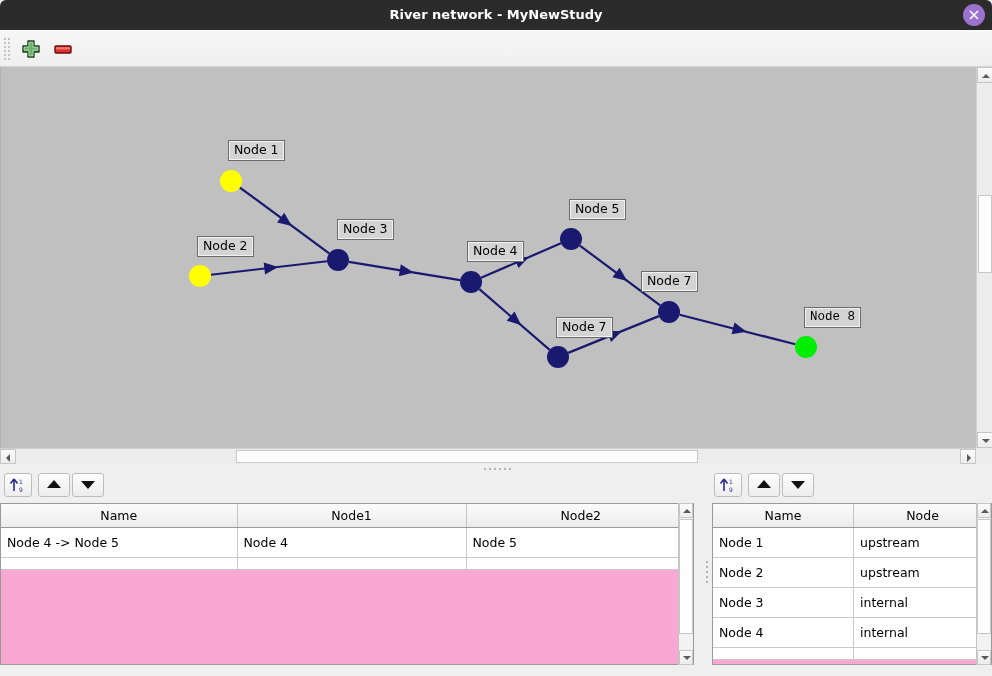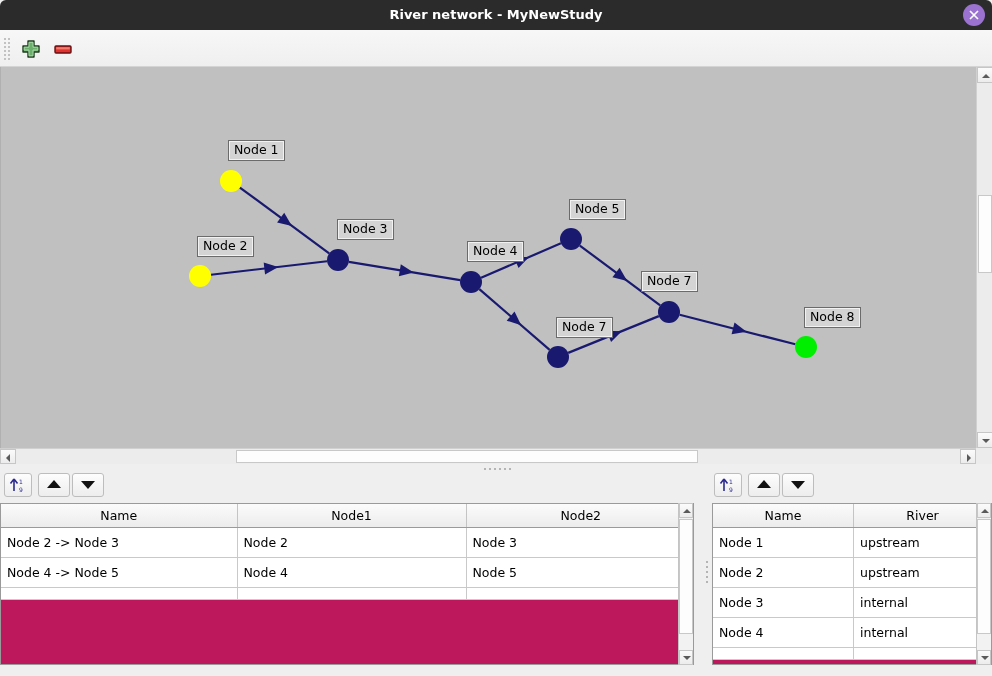--- a/index.html
+++ b/index.html
@@ -129,21 +129,21 @@
   .table-toolbar { position: absolute; top: 0; height: 28px; }
   .tt-btn {
     position: absolute; top: 0; width: 32px; height: 24px;
     background: linear-gradient(to bottom,#fdfdfd,#ededed);
     border: 1px solid #bdbdbd; border-radius: 3px; cursor: pointer;
   }
   .tt-sort { width: 28px; }
 
   .grid-wrap {
     position: absolute;
-    background: #be185d;
+    background: #f9a8d4;
     border: 1px solid #9a9a9a;
     overflow: hidden;
   }
   table.grid { border-collapse: collapse; width: 100%; table-layout: fixed; }
   table.grid th {
     background: linear-gradient(to bottom,#fbfbfb 0%, #ececec 100%);
     border-right: 1px solid #c4c4c4;
     border-bottom: 1px solid #9a9a9a;
     font-weight: normal;
     font-size: 12.5px;
@@ -270,21 +270,21 @@
       </g>
   </svg>
   <div id="label-layer">
       <div class="node-label" style="left: 227px; top: 73px;">Node 1</div>
       <div class="node-label" style="left: 196px; top: 169px;">Node 2</div>
       <div class="node-label" style="left: 336px; top: 152px;">Node 3</div>
       <div class="node-label" style="left: 466px; top: 174px;">Node 4</div>
       <div class="node-label" style="left: 568px; top: 132px;">Node 5</div>
       <div class="node-label" style="left: 555px; top: 250px;">Node 7</div>
       <div class="node-label" style="left: 640px; top: 204px;">Node 7</div>
-      <div class="node-label" style="left: 803px; top: 240px;">Node 8</div>
+      <div class="node-label" style="left: 803px; top: 240px; font-family: Liberation Mono, monospace;">Node 8</div>
     </div>
 </div>
 
 <div id="gv-scroll">
   <div id="gv-up">
     <span class="arrow-up-s"></span>
   </div>
   <div id="gv-thumb"></div>
   <div id="gv-down">
     <span class="arrow-down-s"></span>
@@ -343,25 +343,20 @@
         </colgroup>
       <thead>
           <tr id="branch-head">
             <th>Name</th>
             <th>Node1</th>
             <th style="border-right: none;">Node2</th>
           </tr>
         </thead>
       <tbody id="branch-body">
           <tr>
-            <td>Node 2 -&gt; Node 3</td>
-            <td>Node 2</td>
-            <td style="border-right: none;">Node 3</td>
-          </tr>
-          <tr>
             <td>Node 4 -&gt; Node 5</td>
             <td>Node 4</td>
             <td style="border-right: none;">Node 5</td>
           </tr>
           <tr class="filler">
             <td></td>
             <td></td>
             <td style="border-right: none;"></td>
           </tr>
         </tbody>
@@ -399,21 +394,21 @@
 
   <div class="grid-wrap" style="left:712px; top:30px; width:280px; height:162px;">
     <table class="grid">
       <colgroup>
           <col style="width:133px">
           <col style="width:130px">
         </colgroup>
       <thead>
           <tr id="node-head">
             <th>Name</th>
-            <th style="border-right: none;">River</th>
+            <th style="border-right: none;">Node</th>
           </tr>
         </thead>
       <tbody id="node-body">
           <tr>
             <td>Node 1</td>
             <td style="border-right: none;">upstream</td>
           </tr>
           <tr>
             <td>Node 2</td>
             <td style="border-right: none;">upstream</td>

